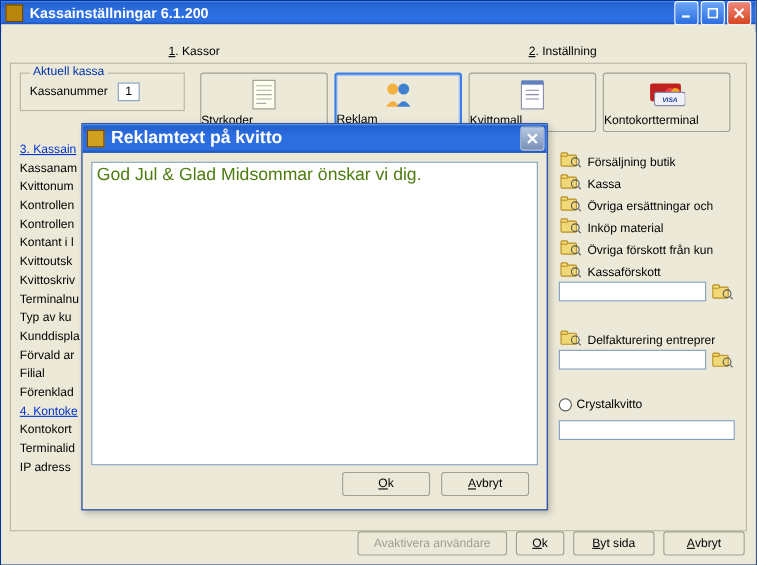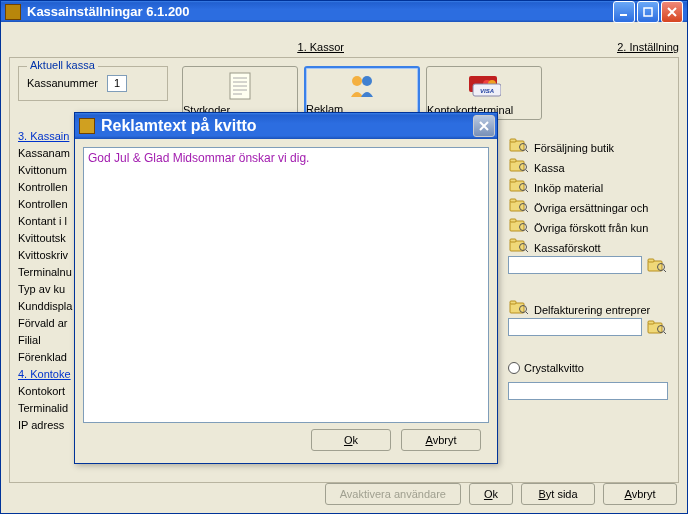--- a/index.html
+++ b/index.html
@@ -61,25 +61,24 @@
     top: 28px; left: 0; right: 0; bottom: 0;
     background: #ece9d8;
     padding: 8px;
   }
 
   .tabs {
     display: flex;
   }
   .tab {
     flex: 1;
-    text-align: right;
+    text-align: center;
     padding: 4px 0;
     font-size: 11px;
     cursor: default;
-    text-decoration: underline;
   }
   .tab .ul { text-decoration: underline; }
 
   .panel {
     border: 1px solid #b8b4a0;
     background: #ece9d8;
     height: 426px;
     position: relative;
   }
 
@@ -229,23 +228,23 @@
     position: absolute;
     top: 26px; left: 0; right: 0; bottom: 0;
     padding: 8px;
   }
   .textarea {
     width: 100%;
     height: 276px;
     border: 1px solid #7f9db9;
     background: #fff;
     padding: 3px 4px;
-    color: #a21caf;
+    color: #4d7c0f;
     font-family: Tahoma, sans-serif;
-    font-size: 12px;
+    font-size: 16px;
     overflow-y: scroll;
     resize: none;
   }
   .modal-buttons {
     display: flex;
     justify-content: flex-end;
     gap: 10px;
     margin-top: 6px;
     padding-right: 8px;
   }
@@ -303,20 +302,30 @@
         <div class="big-btn selected">
           <div class="icon-holder">
             <svg width="30" height="26">
                 <circle cx="10" cy="8" r="5" fill="#f4b040"></circle>
                 <circle cx="20" cy="8" r="5" fill="#4080d0"></circle>
                 <path d="M4 24 Q10 14 16 24 Z" fill="#f4b040"></path>
                 <path d="M14 24 Q20 14 26 24 Z" fill="#4080d0"></path>
               </svg>
           </div>
           <span>Reklam</span>
+        </div>
+        <div class="big-btn">
+          <div class="icon-holder">
+            <svg width="24" height="28">
+                <rect x="2" y="3" width="20" height="24" fill="#fff" stroke="#88a"></rect>
+                <rect x="2" y="1" width="20" height="4" fill="#6080c0"></rect>
+                <path d="M6 10 H18 M6 14 H18 M6 18 H18" stroke="#88a"></path>
+              </svg>
+          </div>
+          <span>Kvittomall</span>
         </div>
         <div class="big-btn">
           <div class="icon-holder">
             <svg width="34" height="24">
               <rect x="2" y="2" width="28" height="16" rx="2" fill="#c02020"></rect>
               <circle cx="20" cy="10" r="4" fill="#f04040"></circle>
                 <circle cx="25" cy="10" r="4" fill="#f0a020"></circle>
               <rect x="6" y="10" width="28" height="12" rx="2" fill="#f0f0f8" stroke="#88a"></rect>
               <text x="20" y="19" font-size="6" font-weight="bold" font-style="italic" fill="#2040a0" text-anchor="middle">VISA</text>
             </svg>
@@ -371,32 +380,32 @@
         </div>
         <div class="folder-row">
           <div class="folder-icon">
               <svg width="20" height="16">
                 <rect x="1" y="4" width="14" height="10" rx="1" fill="#f0d878" stroke="#b89020"></rect>
                 <rect x="1" y="2" width="6" height="3" rx="1" fill="#f0d878" stroke="#b89020"></rect>
                 <circle cx="14" cy="10" r="3.5" fill="none" stroke="#555"></circle>
                 <path d="M17 13 L19 15" stroke="#555"></path>
               </svg>
             </div>
+          <span>Övriga ersättningar och</span>
+        </div>
+        <div class="folder-row">
+          <div class="folder-icon">
+              <svg width="20" height="16">
+                <rect x="1" y="4" width="14" height="10" rx="1" fill="#f0d878" stroke="#b89020"></rect>
+                <rect x="1" y="2" width="6" height="3" rx="1" fill="#f0d878" stroke="#b89020"></rect>
+                <circle cx="14" cy="10" r="3.5" fill="none" stroke="#555"></circle>
+                <path d="M17 13 L19 15" stroke="#555"></path>
+              </svg>
+            </div>
           <span>Inköp material</span>
-        </div>
-        <div class="folder-row">
-          <div class="folder-icon">
-              <svg width="20" height="16">
-                <rect x="1" y="4" width="14" height="10" rx="1" fill="#f0d878" stroke="#b89020"></rect>
-                <rect x="1" y="2" width="6" height="3" rx="1" fill="#f0d878" stroke="#b89020"></rect>
-                <circle cx="14" cy="10" r="3.5" fill="none" stroke="#555"></circle>
-                <path d="M17 13 L19 15" stroke="#555"></path>
-              </svg>
-            </div>
-          <span>Övriga ersättningar och</span>
         </div>
         <div class="folder-row">
           <div class="folder-icon">
               <svg width="20" height="16">
                 <rect x="1" y="4" width="14" height="10" rx="1" fill="#f0d878" stroke="#b89020"></rect>
                 <rect x="1" y="2" width="6" height="3" rx="1" fill="#f0d878" stroke="#b89020"></rect>
                 <circle cx="14" cy="10" r="3.5" fill="none" stroke="#555"></circle>
                 <path d="M17 13 L19 15" stroke="#555"></path>
               </svg>
             </div>

